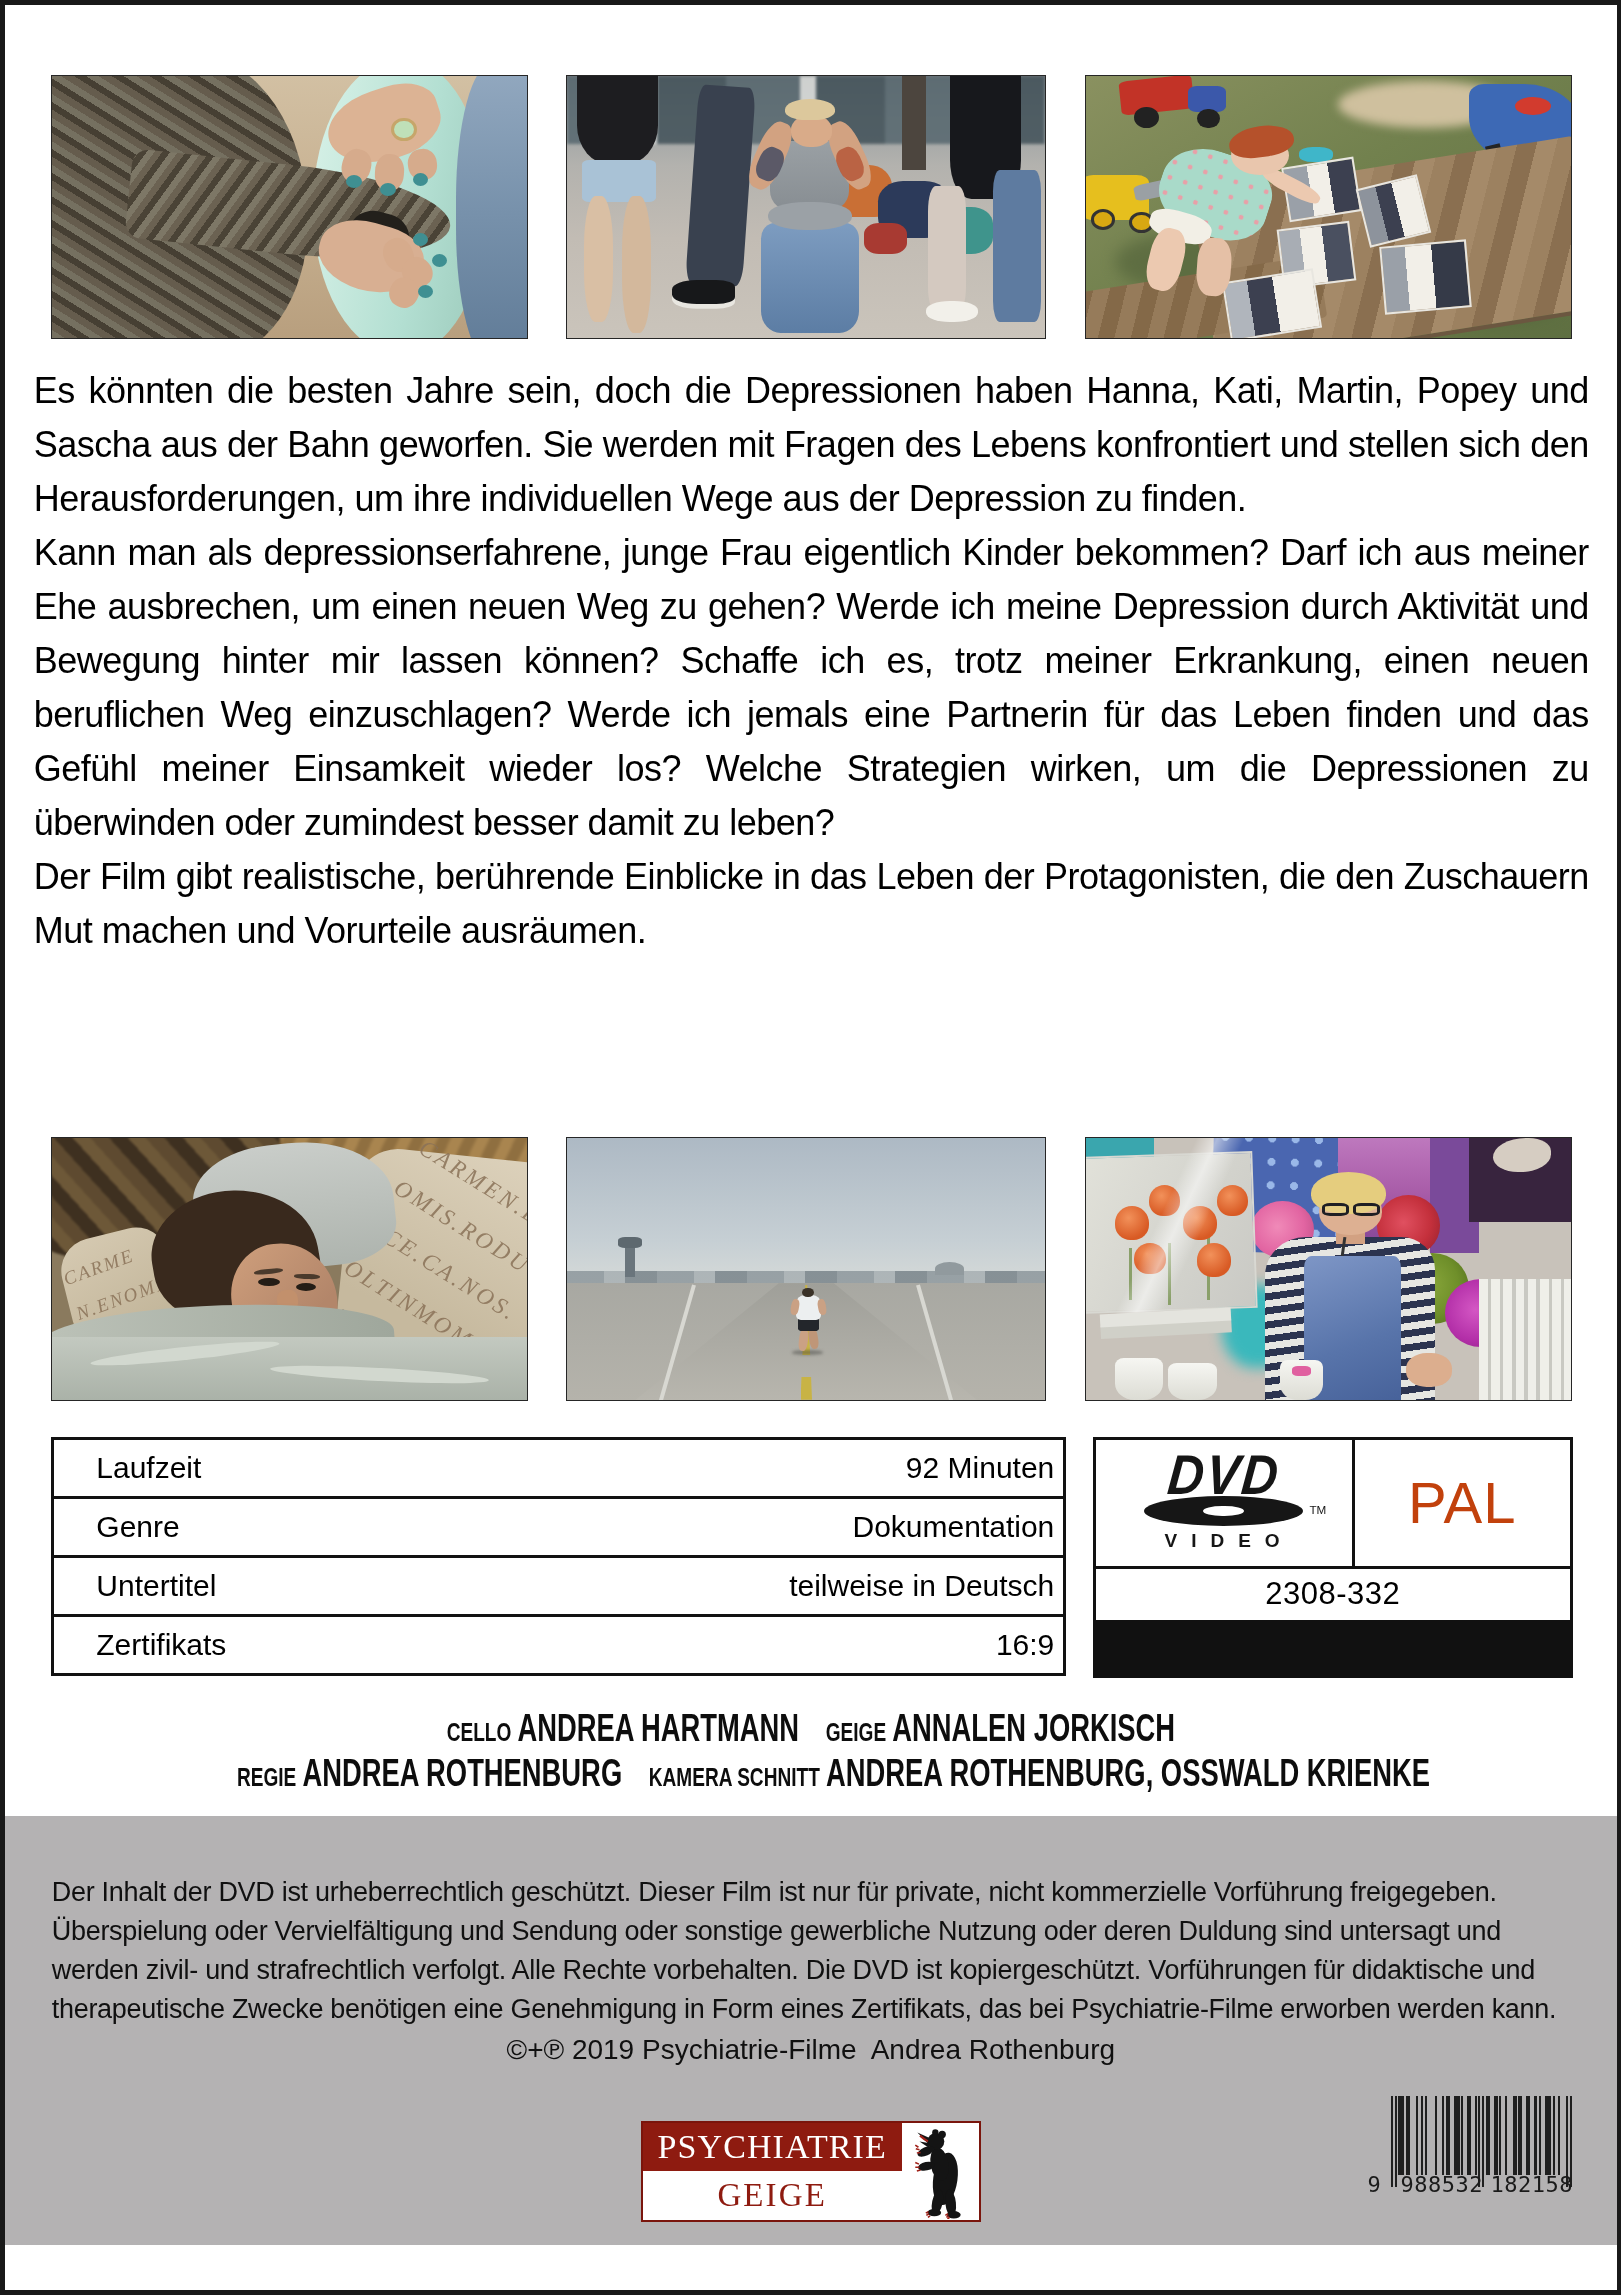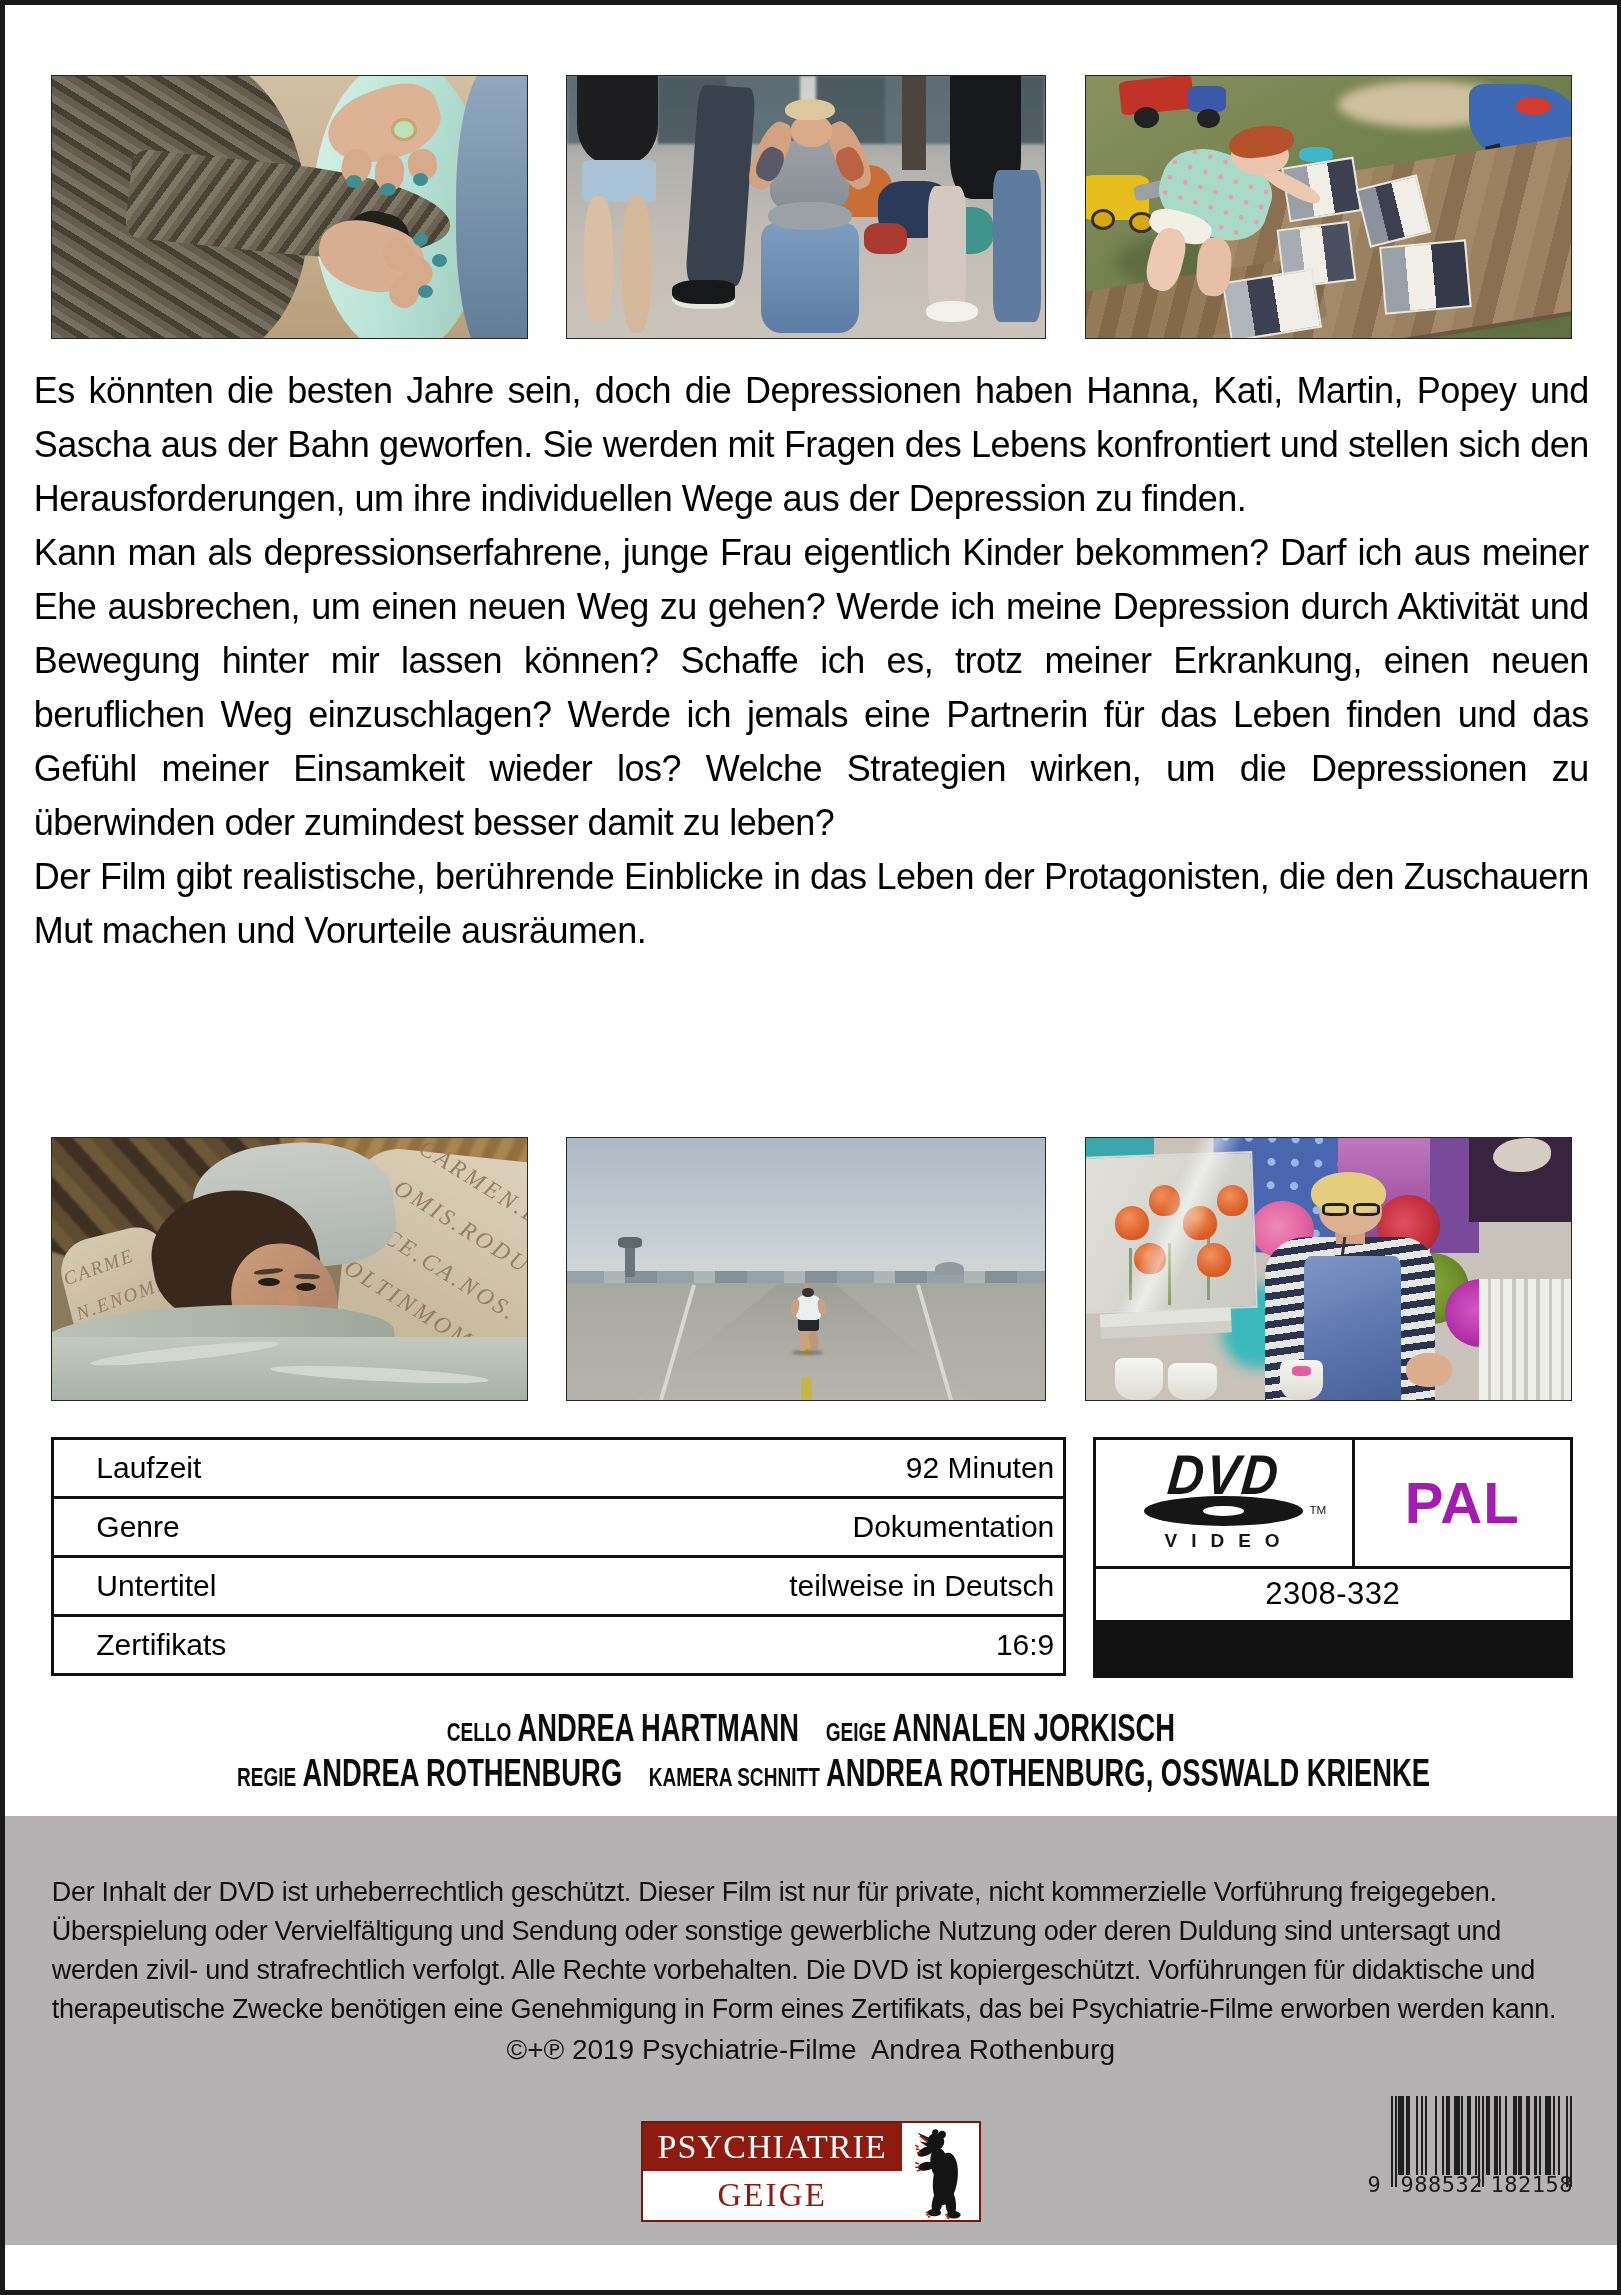--- a/index.html
+++ b/index.html
@@ -207,21 +207,21 @@
   
   .dvd-box{position:absolute;left:1088px;top:1432px;width:480px;border:3.2px solid #111;background:#111;box-sizing:border-box;display:grid;grid-template-rows:126px 51px 52px;gap:3.2px;}
   .dvd-row1{display:grid;grid-template-columns:54% 1fr;gap:3.2px;background:#111;}
   .dvd-cell{background:#fff;display:flex;align-items:center;justify-content:center;}
   .dvd-logo{flex-direction:column;position:relative;}
   .dvd-word{font-size:50px;font-weight:bold;font-style:italic;letter-spacing:2.1px;transform:scaleY(1.12) skewX(-6deg);line-height:.9;color:#161616;}
   .dvd-disc{width:159px;height:30px;background:#161616;border-radius:50%;position:relative;margin-top:-2.1px;}
   .dvd-hole{position:absolute;left:50%;top:50%;width:41px;height:10.6px;margin:-5.3px 0 0 -21px;background:#fff;border-radius:50%;}
   .dvd-tm{position:absolute;right:25.5px;top:63px;font-size:11.7px;color:#161616;}
   .dvd-sub{font-size:19px;font-weight:bold;letter-spacing:14px;padding-left:10.6px;margin-top:4.2px;color:#161616;}
-  .pal{font-size:58px;font-weight:bold;letter-spacing:1.1px;color:#a21caf;}
+  .pal{font-size:58px;font-weight:normal;letter-spacing:1.1px;color:#c2410c;}
   .catalog{font-size:31px;letter-spacing:0.5px;}
   .website{font-size:32px;letter-spacing:0;}
 
   
   .credits{position:absolute;left:0;top:1701px;width:100%;text-align:center;color:#0d0d0d;}
   .credit-line{height:45px;line-height:45px;}
   .cl-inner{display:inline-block;transform:scaleX(.72);transform-origin:50% 50%;white-space:nowrap;font-weight:bold;}
   .role{font-size:26.5px;margin-right:8.5px;}
   .names{font-size:38px;}
   .gap{margin-left:37px;}

